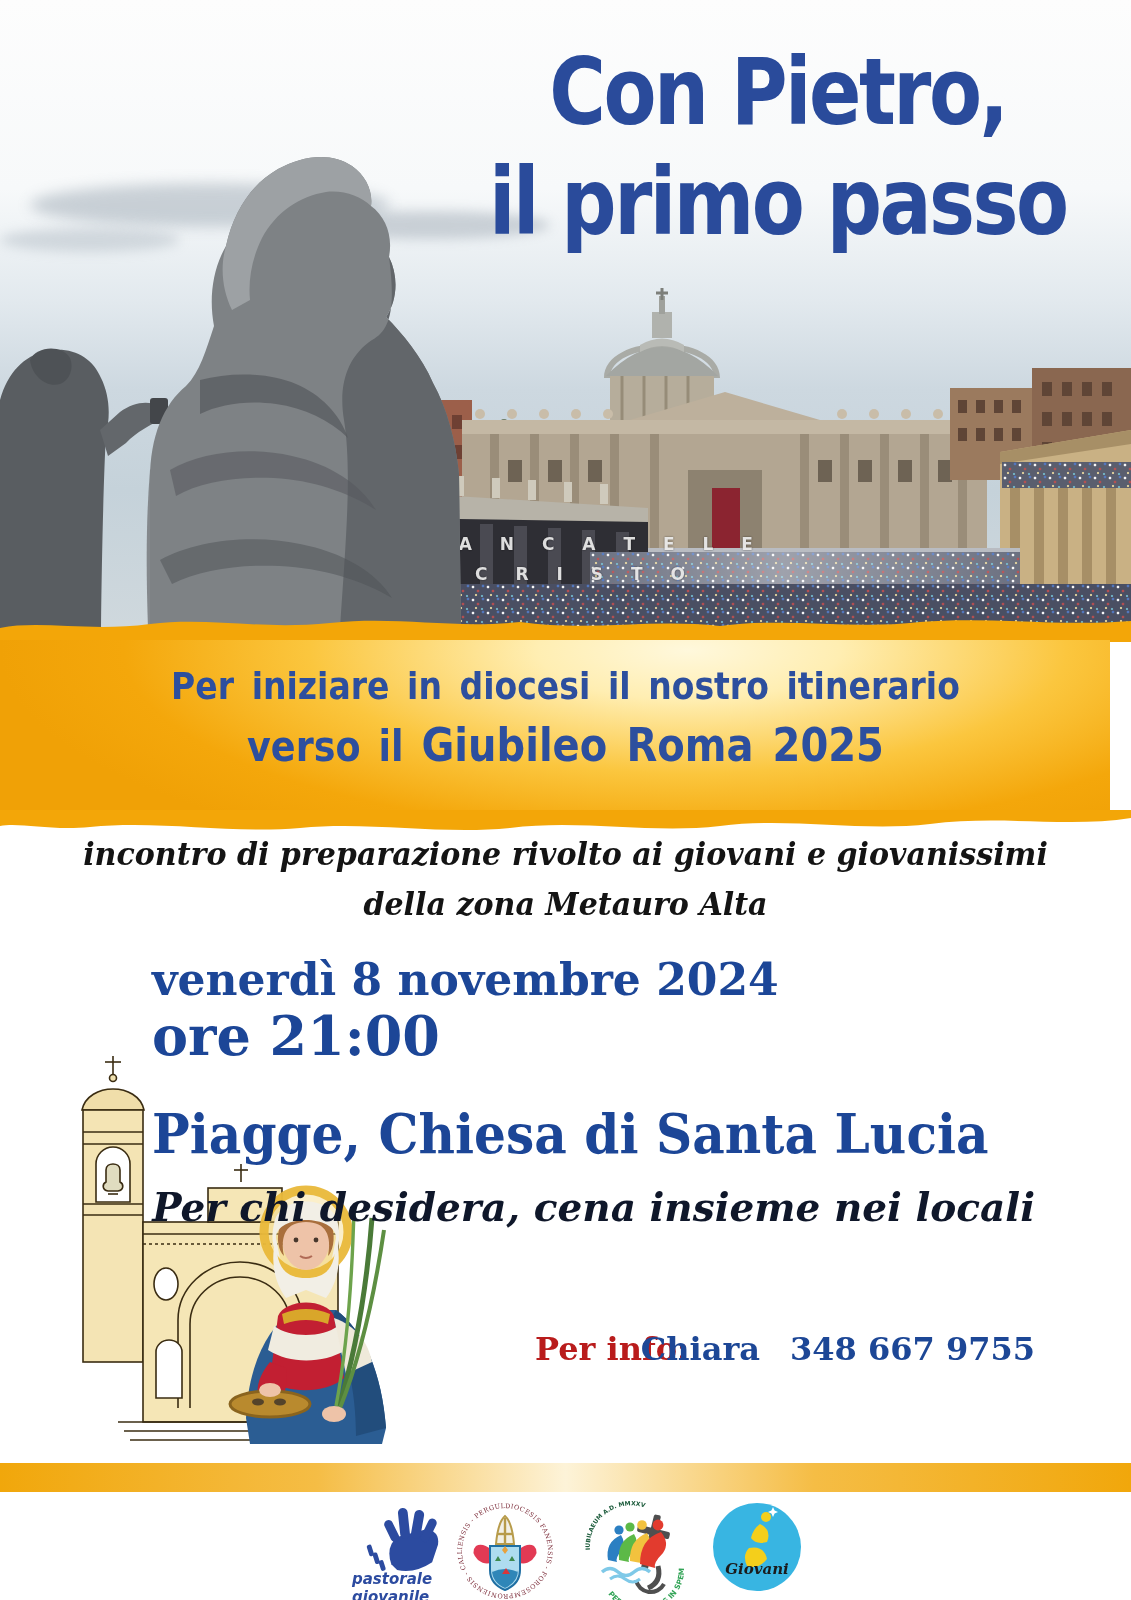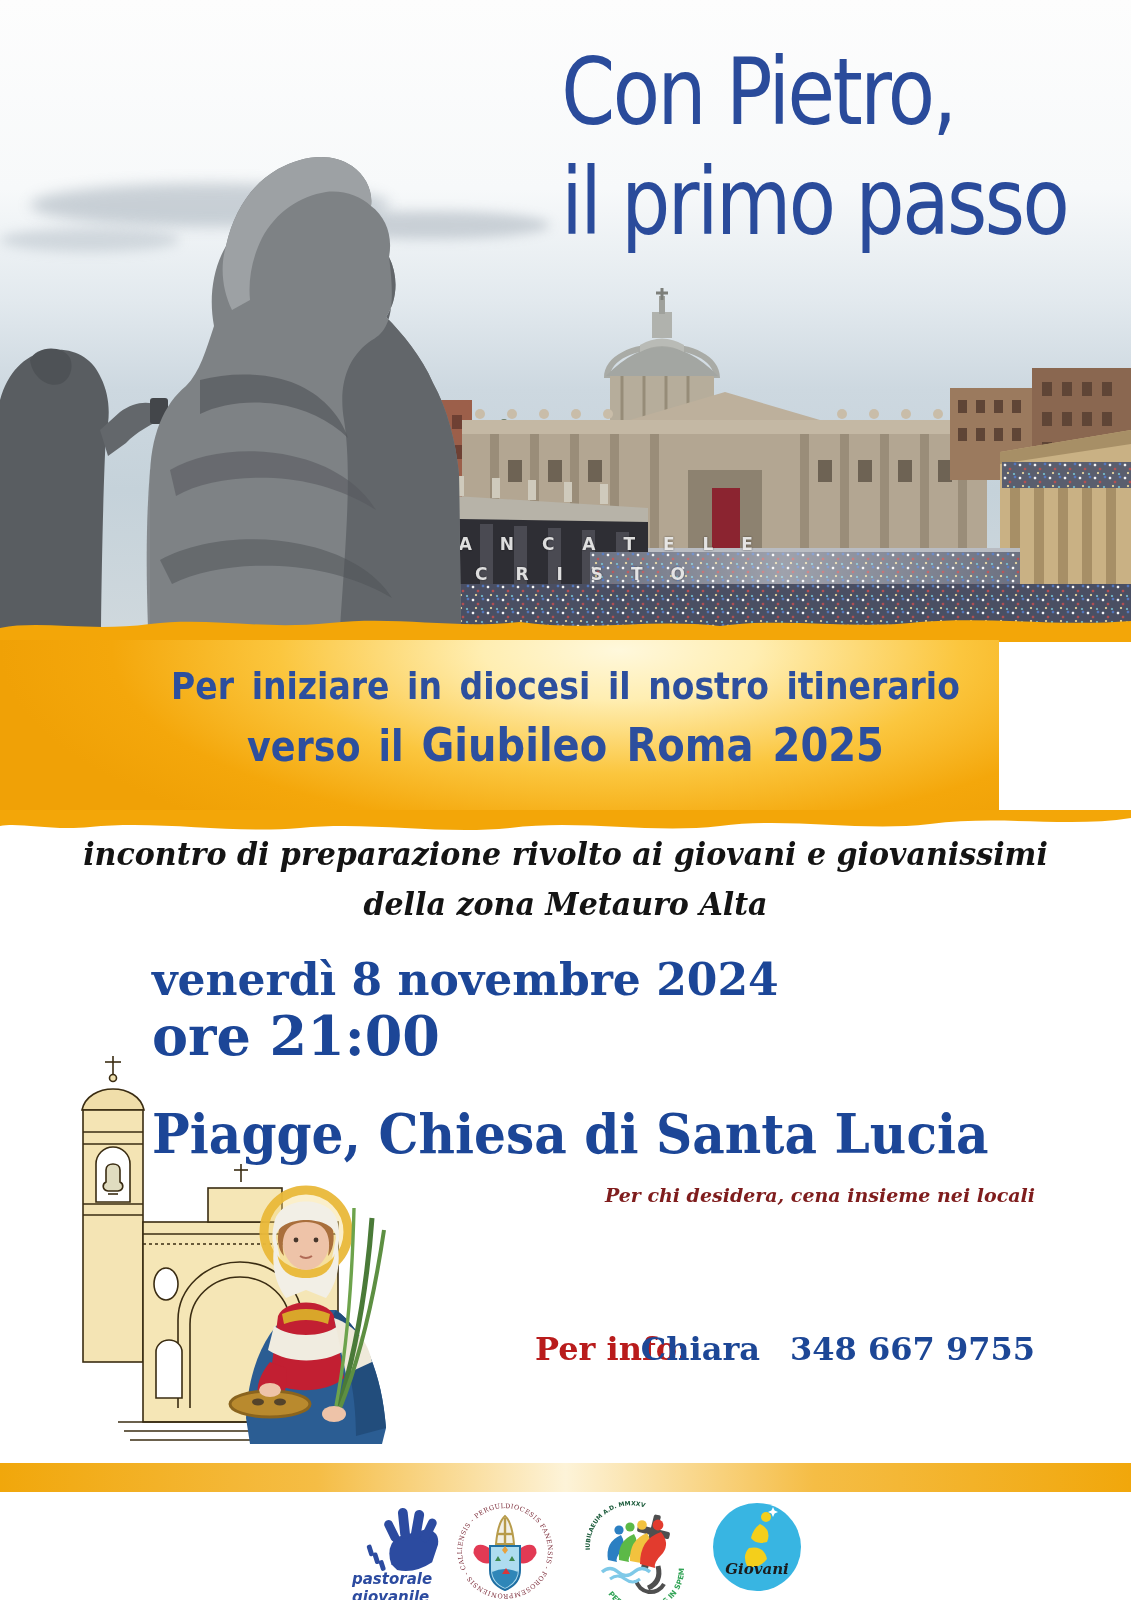--- a/index.html
+++ b/index.html
@@ -17,42 +17,42 @@
       radial-gradient(circle at 6px 11px, rgba(238,220,160,.85) 1px, transparent 1.6px),
       radial-gradient(circle at 12px 12px, rgba(120,200,220,.75) 1px, transparent 1.6px);
     background-size:15px 13px;}
   .crowd-main{left:380px;top:584px;width:751px;height:44px;}
   .crowd-mid{left:590px;top:552px;width:430px;height:40px;background-color:#6b7080;}
   .crowd-mid:after{content:"";position:absolute;inset:0;background:linear-gradient(90deg,transparent,rgba(255,255,255,.35) 45%,transparent);}
   .crowd-balcony{left:1002px;top:462px;width:129px;height:26px;background-color:#5a5e6e;}
   .colonnade-letters{position:absolute;color:#ececec;font-weight:bold;font-size:17px;letter-spacing:11px;opacity:.92;text-shadow:0 0 2px rgba(0,0,0,.6);}
   .row1{left:420px;top:534px;}
   .row2{left:434px;top:564px;}
-  .title{position:absolute;right:64px;top:38px;text-align:left;color:#2a4b9b;font-weight:normal;}
+  .title{position:absolute;right:64px;top:38px;text-align:center;color:#2a4b9b;font-weight:bold;}
   .title .tl{font-size:92px;letter-spacing:-3px;line-height:110px;transform:scaleX(.84);transform-origin:right center;white-space:nowrap;}
   
-  .band{position:absolute;left:0;top:640px;width:999px;height:172px;
+  .band{position:absolute;left:0;top:640px;width:1110px;height:172px;
         background:radial-gradient(ellipse 62% 130% at 62% 6%, #fff8dc 0%, #ffeeb2 22%, #fbc63e 55%, #f4a70b 82%, #f0a106 100%);}
   .brush{position:absolute;left:0;width:1131px;height:28px;}
   .brush-top{top:614px;}
   .brush-bottom{top:810px;}
   .band-text{position:absolute;left:0;width:1131px;text-align:center;color:#2d4f9e;font-weight:bold;}
   .band-l1{top:664px;font-size:38px;transform:scaleX(.87);word-spacing:7px;}
   .band-l2{top:718px;font-size:42px;transform:scaleX(.87);word-spacing:6px;}
   .band-l2 .hl{font-size:46px;}
   
   .intro{position:absolute;left:0;width:1131px;text-align:center;color:#141414;
          font-family:"DejaVu Serif",serif;font-style:italic;font-weight:600;font-size:31px;transform:scaleX(.97);}
   .intro1{top:836px;} .intro2{top:886px;}
   .event{position:absolute;left:152px;color:#1c4697;font-family:"DejaVu Serif",serif;font-weight:bold;white-space:nowrap;}
   .ev-date{top:954px;font-size:44px;}
   .ev-time{top:1004px;font-size:54px;}
   .ev-place{top:1102px;font-size:54px;transform:scaleX(.93);transform-origin:left center;}
-  .dinner{position:absolute;right:96px;text-align:right;color:#7f1d1d;font-family:"DejaVu Serif",serif;
-          font-style:italic;font-weight:bold;font-size:19px;white-space:nowrap;}
+  .dinner{position:absolute;right:96px;text-align:right;color:#0f172a;font-family:"DejaVu Serif",serif;
+          font-style:italic;font-weight:bold;font-size:39px;white-space:nowrap;}
   .din1{top:1184px;} .din2{top:1244px;}
   .contacts-label{position:absolute;left:535px;top:1330px;color:#b91c1c;font-family:"DejaVu Serif",serif;font-weight:bold;font-size:32px;}
   .contacts{position:absolute;right:96px;top:1330px;display:flex;flex-direction:column;align-items:flex-end;gap:6px;
             color:#1d4796;font-family:"DejaVu Serif",serif;font-weight:bold;font-size:32px;}
   .contact-row{display:flex;gap:30px;white-space:nowrap;}
   
   .art{position:absolute;left:58px;top:1052px;width:370px;height:392px;}
   .art svg{position:absolute;}
   
   .gold-strip{position:absolute;left:0;top:1463px;width:1131px;height:29px;

